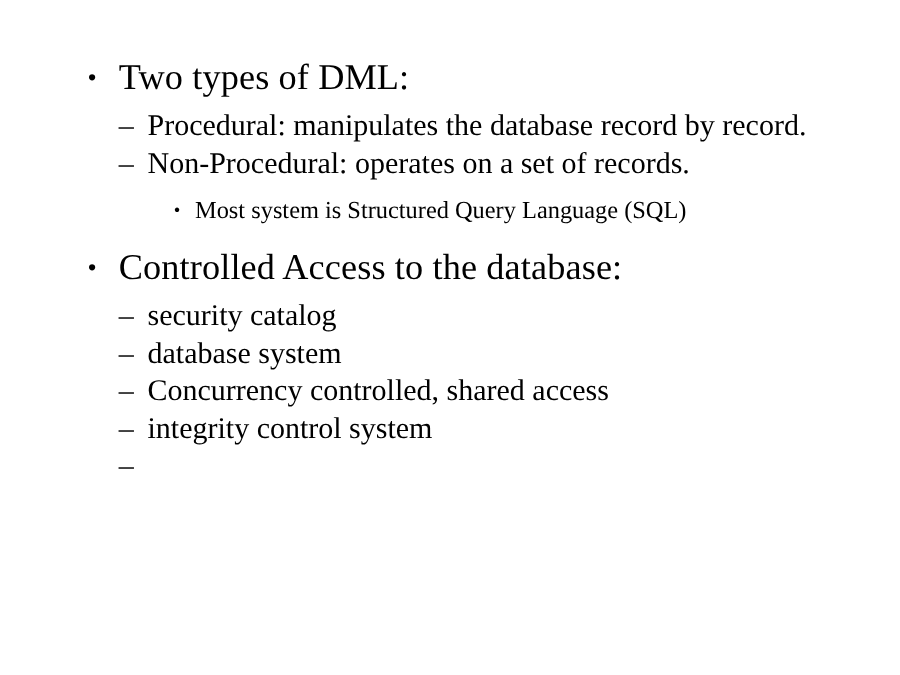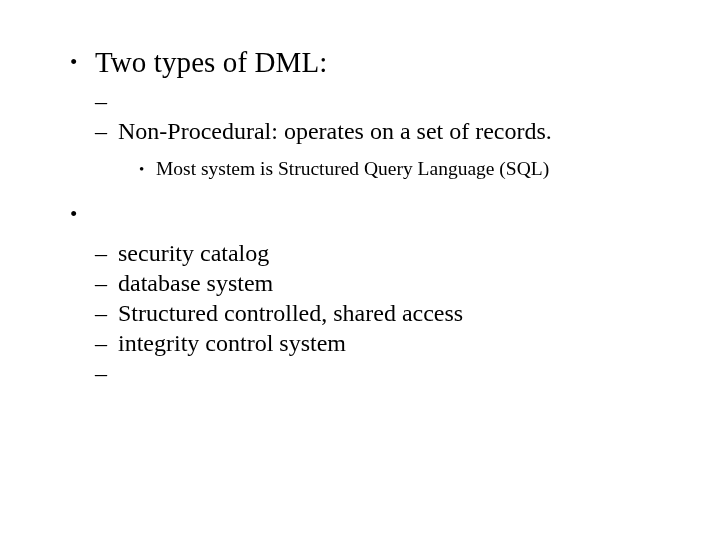--- a/index.html
+++ b/index.html
@@ -100,55 +100,57 @@
 
     <div class="row lvl1">
       <span class="marker">•</span>
       <span class="text">Two types of DML:</span>
     </div>
 
     <div class="gap-before-list"></div>
 
     <div class="row lvl2">
       <span class="marker">–</span>
+      <span class="text">Procedural: manipulates the database record by record.</span>
     </div>
 
     <div class="row lvl2">
       <span class="marker">–</span>
       <span class="text">Non-Procedural: operates on a set of records.</span>
     </div>
 
     <div class="gap-after-group"></div>
 
     <div class="row lvl3">
       <span class="marker">•</span>
       <span class="text">Most system is Structured Query Language (SQL)</span>
     </div>
 
     <div class="gap-after-sql"></div>
 
     <div class="row lvl1">
       <span class="marker">•</span>
+      <span class="text">Controlled Access to the database:</span>
     </div>
 
     <div class="gap-before-list"></div>
 
     <div class="row lvl2 list-item">
       <span class="marker">–</span>
       <span class="text">security catalog</span>
     </div>
 
     <div class="row lvl2 list-item">
       <span class="marker">–</span>
       <span class="text">database system</span>
     </div>
 
     <div class="row lvl2 list-item">
       <span class="marker">–</span>
-      <span class="text">Structured controlled, shared access</span>
+      <span class="text">Concurrency controlled, shared access</span>
     </div>
 
     <div class="row lvl2 list-item">
       <span class="marker">–</span>
       <span class="text">integrity control system</span>
     </div>
 
     <div class="row lvl2 list-item">
       <span class="marker">–</span>
     </div>

